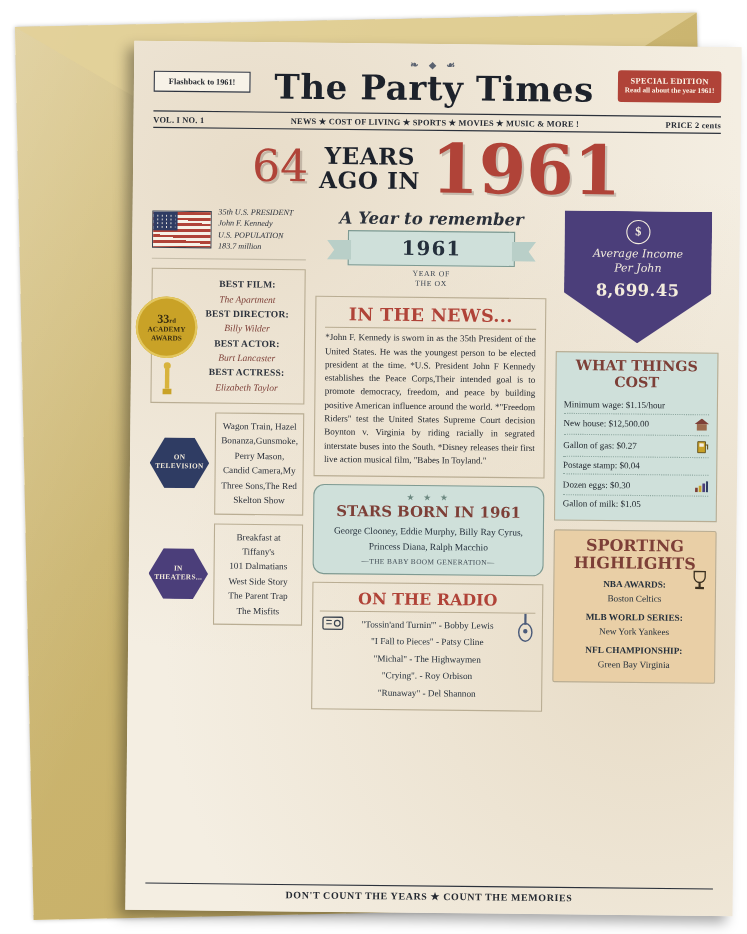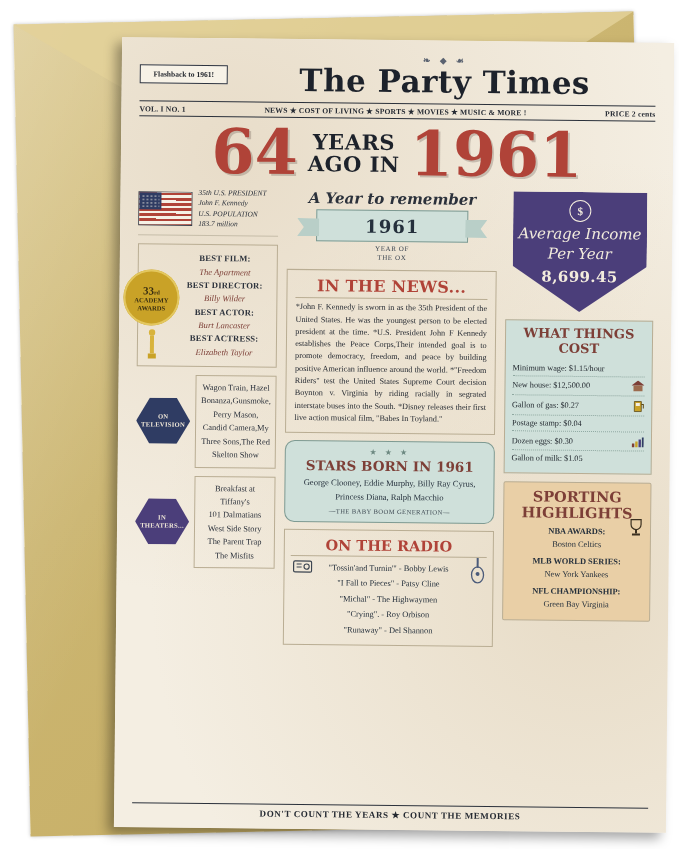--- a/index.html
+++ b/index.html
@@ -91,22 +91,22 @@
     font-size:7.6px;font-weight:bold;color:#252a33;letter-spacing:.2px;
   }
   .rule .mid{flex:1;text-align:center;}
   
   .headline{
     display:flex;align-items:center;justify-content:center;gap:10px;
     margin:6px 0 8px 0;
   }
   .big-num{
     font-family:"DejaVu Serif", serif;
-    font-weight:bold;
-    font-size:62px;line-height:.92;
+    font-weight:normal;
+    font-size:40px;line-height:.92;
     color:#b04338;
     text-shadow:2px 2px 0 rgba(60,40,35,.22);
   }
   .mid-words{
     font-family:"DejaVu Serif", serif;
     font-weight:bold;
     font-size:21px;line-height:1.02;color:#1d222b;text-align:center;
     letter-spacing:.5px;
   }
   .year-num{
@@ -218,21 +218,21 @@
     background:#4b3e7a;color:#f3ecdd;
     clip-path:polygon(0 0,100% 0,100% 62%,50% 100%,0 62%);
     display:flex;flex-direction:column;align-items:center;justify-content:flex-start;
     padding-top:8px;box-sizing:border-box;text-align:center;
   }
   .income .dollar{
     width:20px;height:20px;border-radius:50%;border:1.5px solid #f3ecdd;
     display:flex;align-items:center;justify-content:center;font-size:11px;font-weight:bold;
     margin-bottom:3px;
   }
-  .income .lab{font-style:italic;font-size:15px;line-height:1.3;font-family:"DejaVu Serif",serif;}
+  .income .lab{font-style:italic;font-size:10px;line-height:1.3;font-family:"DejaVu Serif",serif;}
   .income .amt{font-family:"DejaVu Serif",serif;font-weight:bold;font-size:15px;margin-top:4px;letter-spacing:.4px;}
   .things{
     border:1px solid #b9ad93;background:#cfe0da;padding:6px 7px 7px 7px;
   }
   .things-title{
     text-align:center;font-family:"DejaVu Serif",serif;font-weight:bold;
     font-size:13px;color:#7d3f37;line-height:1.15;margin-bottom:4px;
   }
   .things-row{
     font-size:8.2px;color:#22282f;border-bottom:1px dotted #8fa8a1;
@@ -267,20 +267,24 @@
 
   <div class="card">
     <div class="paper"></div>
     <div class="inner">
 
       <div class="masthead">
         <div class="flashback">Flashback to 1961!</div>
         <div class="paper-title">
           <span class="title-orn">❧ ◆ ☙</span>
           <span>The Party Times</span>
+        </div>
+        <div class="special">
+          <span class="sp1">SPECIAL EDITION</span>
+          <span>Read all about the year 1961!</span>
         </div>
       </div>
 
       <div class="rule">
         <span>VOL. I NO. 1</span>
         <span class="mid">NEWS  ★  COST OF LIVING  ★  SPORTS  ★  MOVIES  ★  MUSIC &amp; MORE !</span>
         <span>PRICE 2 cents</span>
       </div>
 
       <div class="headline">
@@ -407,21 +411,21 @@
               <div>"Runaway" - Del Shannon</div>
             </div>
           </div>
         </div>
 
         <div class="col col-right">
 
           <div class="income">
             <div class="dollar">$</div>
             <div class="lab">Average Income</div>
-            <div class="lab">Per Year</div>
+            <div class="lab">Per John</div>
             <div class="amt">8,699.45</div>
           </div>
 
           <div class="things">
             <div class="things-title">
               <div>WHAT THINGS</div>
               <div>COST</div>
             </div>
             <div class="things-row">
               <span class="t">Minimum wage: $1.15/hour</span>

